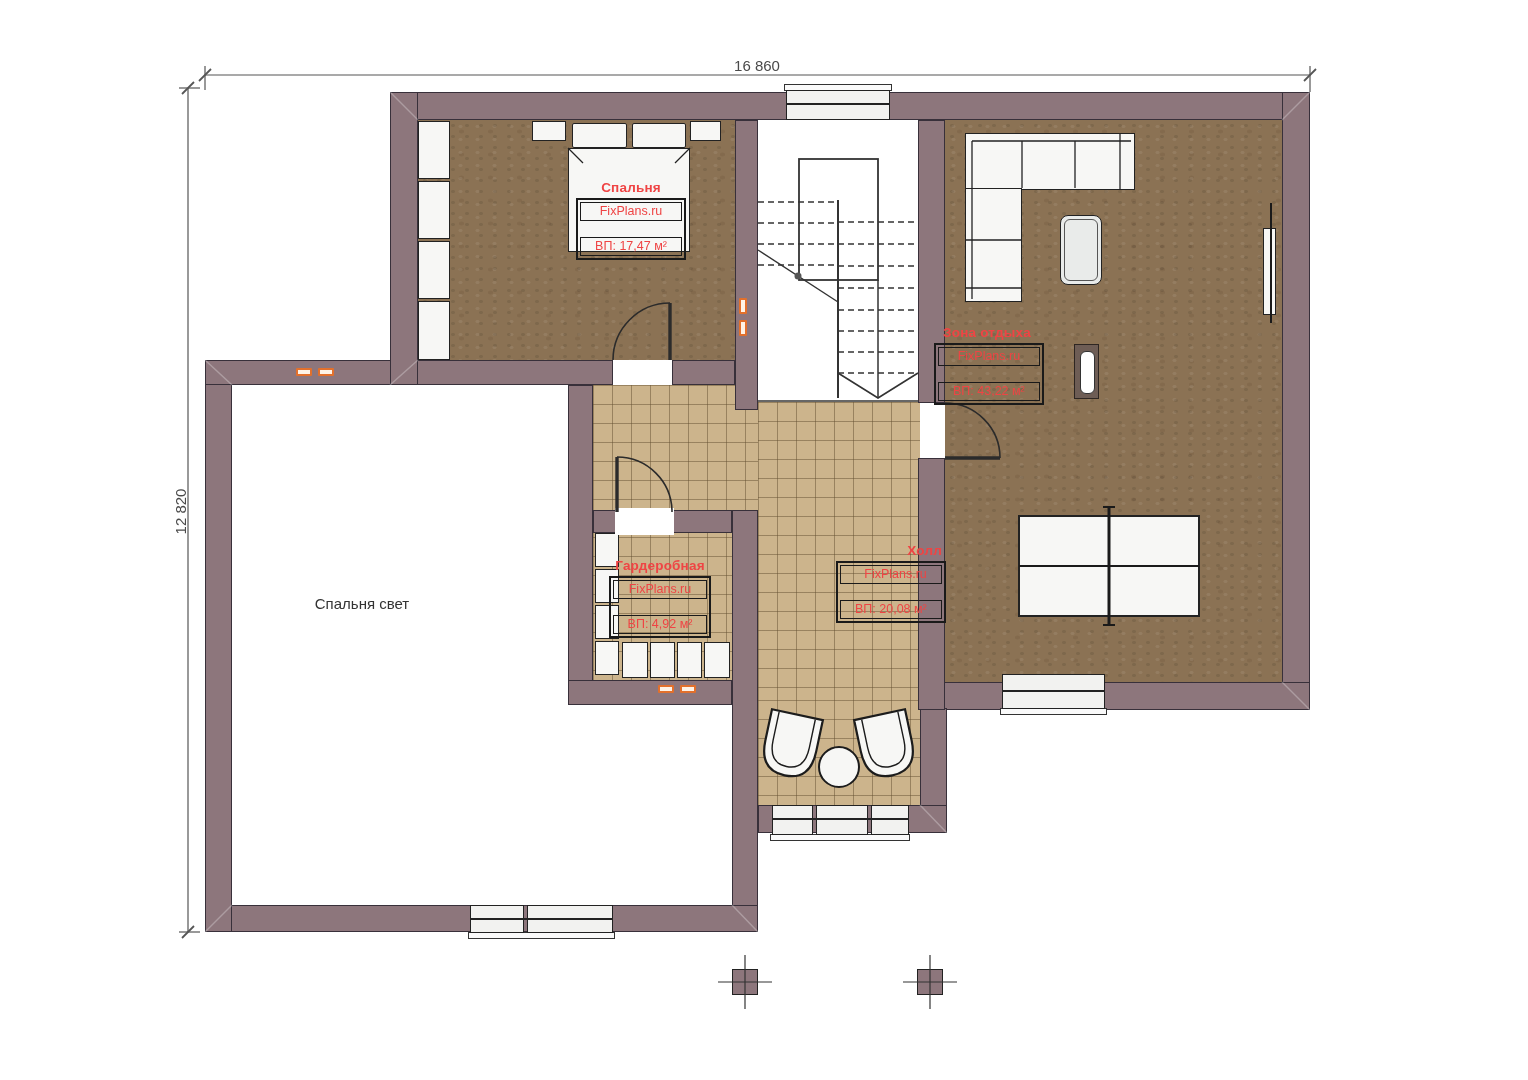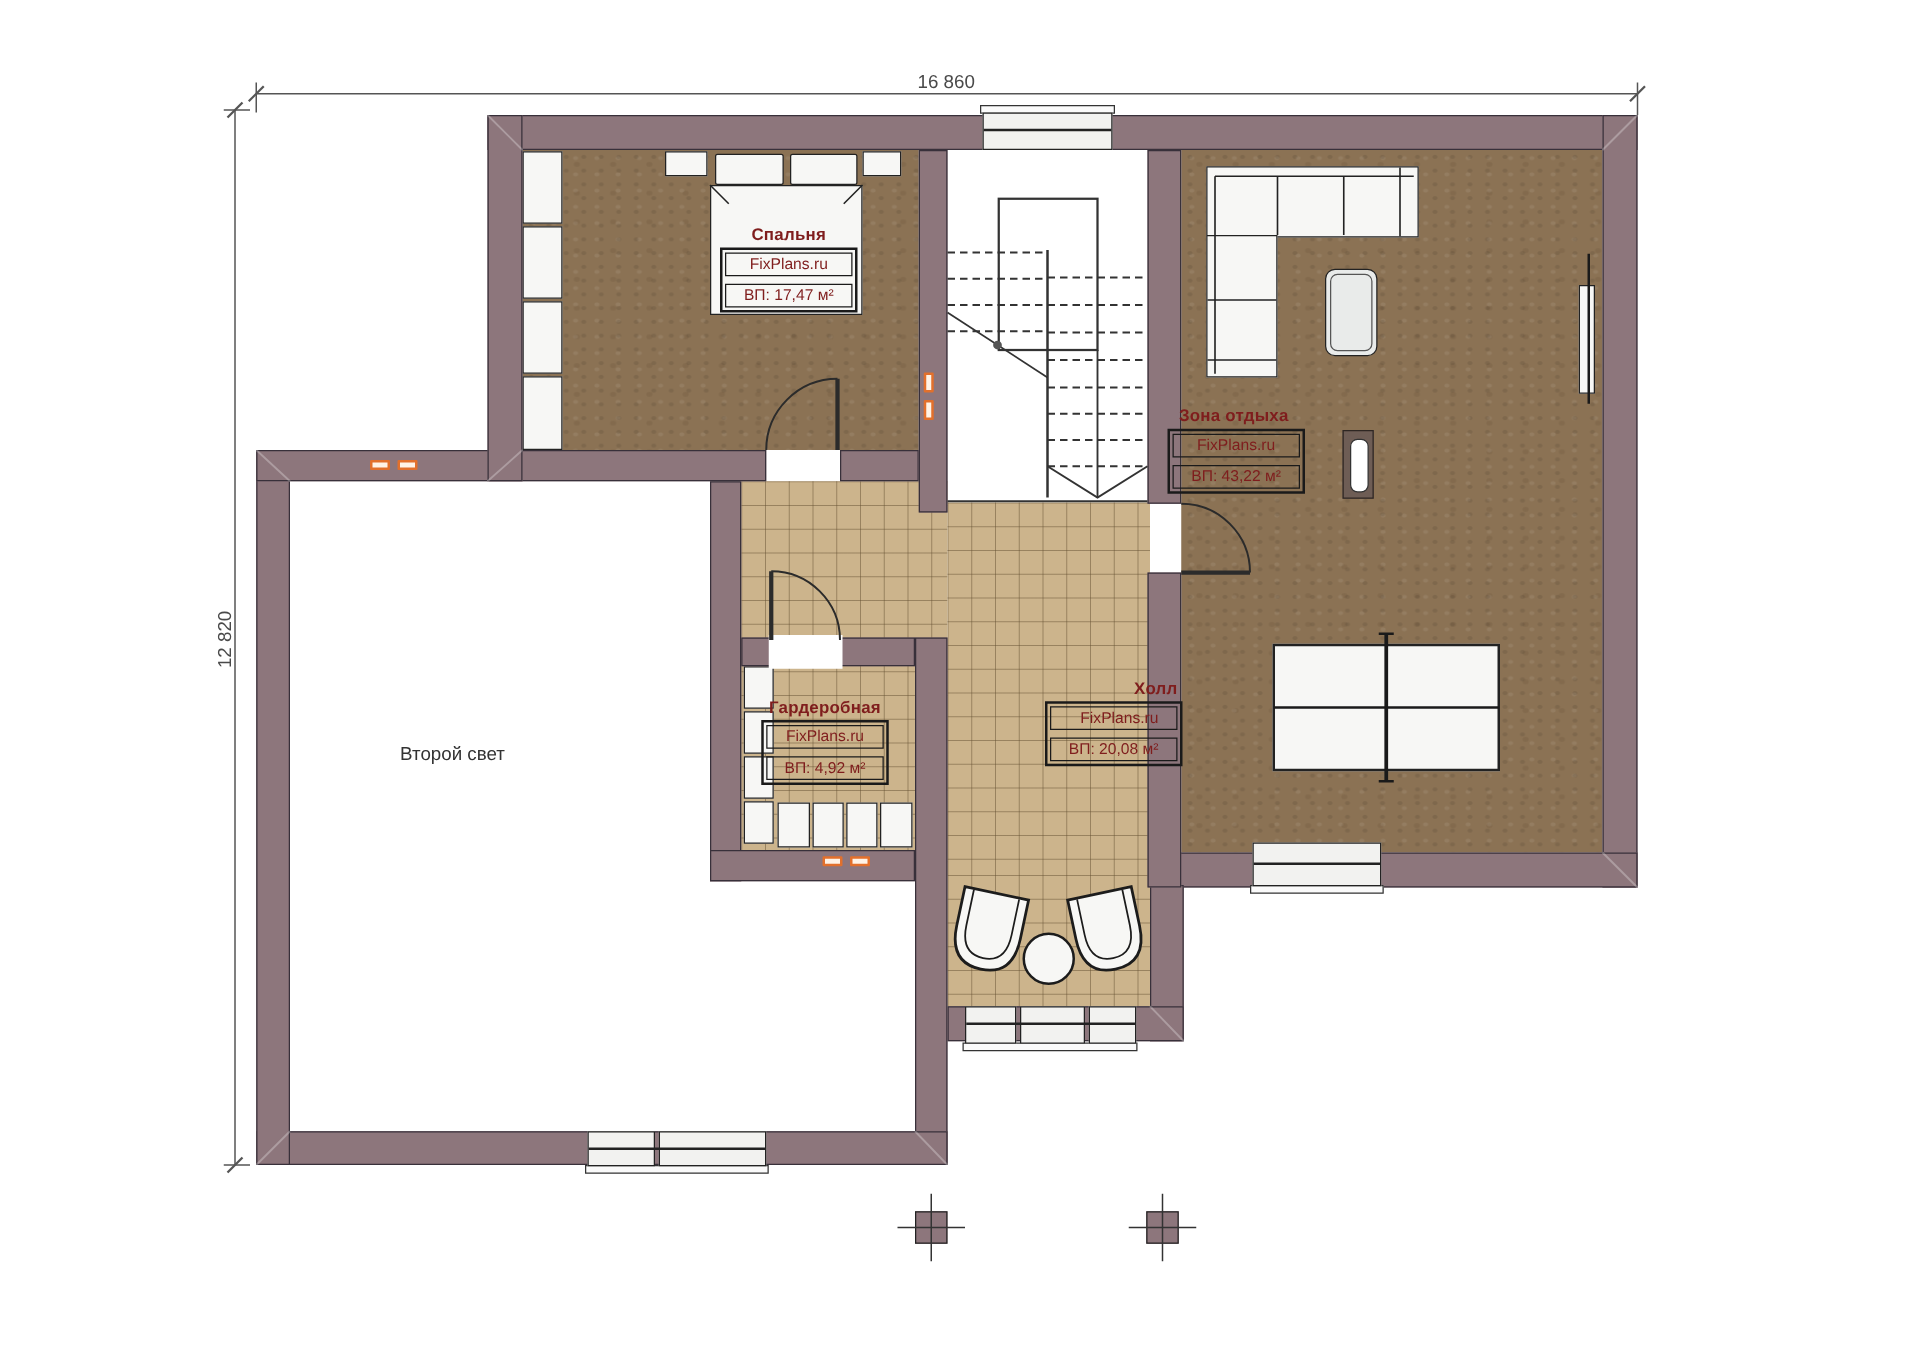--- a/index.html
+++ b/index.html
@@ -22,25 +22,25 @@
   .window{position:absolute;background:#f2f2f0;border:1.5px solid #222;box-sizing:border-box;z-index:15;}
   .mull{position:absolute;background:#222;z-index:16;}
   .sill{position:absolute;background:#fafafa;border:1px solid #333;box-sizing:border-box;z-index:14;}
   .conv{position:absolute;background:#fff3e6;border:2px solid #e2702c;box-sizing:border-box;z-index:16;border-radius:1px;}
   .col{position:absolute;background:#8d767c;border:1.5px solid #222;box-sizing:border-box;z-index:10;}
   .ctable{position:absolute;background:#e9ebea;border:1.5px solid #222;border-radius:8px;box-sizing:border-box;z-index:5;}
   .ctable-in{position:absolute;left:3px;top:3px;right:3px;bottom:3px;border:1px solid #555;border-radius:6px;}
   .niche{position:absolute;background:#6e5d55;border:1px solid #2e2622;box-sizing:border-box;z-index:5;}
   .niche-in{position:absolute;left:5px;top:6px;width:13px;height:41px;background:#fff;border:1px solid #333;border-radius:6px;}
   svg.overlay{position:absolute;left:0;top:0;z-index:20;pointer-events:none;}
-  .room-label{position:absolute;text-align:center;color:#7f1d1d;z-index:30;}
+  .room-label{position:absolute;text-align:center;color:#ef4444;z-index:30;}
   .room-name{font-weight:700;font-size:13.5px;letter-spacing:.2px;margin-bottom:3px;}
   .label-box{display:inline-block;border:2px solid #1a1a1a;padding:2px;}
   .label-row{border:1.5px solid #1a1a1a;padding:0 14px;font-size:12.5px;line-height:17px;white-space:nowrap;}
-  .label-row + .label-row{margin-top:6px;}
+  .label-row + .label-row{margin-top:16px;}
   .void-text{position:absolute;font-size:15px;color:#333;z-index:30;width:110px;text-align:center;}
   .dim-text{position:absolute;font-size:15px;color:#4a4a4a;z-index:30;width:90px;text-align:center;}
   .dim-text.vert{transform:rotate(-90deg);}
 </style>
 </head>
 <body>
 
 <div id="plan">
 
   <div class="floor floor-carpet" style="left:418px;top:120px;width:317px;height:240px;"></div>
@@ -270,15 +270,15 @@
   </div>
 
   <div class="room-label" style="left:836px;top:543px;width:106px;text-align:right;">
     <div class="room-name">Холл</div>
     <div class="label-box">
       <div class="label-row">FixPlans.ru</div>
       <div class="label-row">ВП: 20,08 м²</div>
     </div>
   </div>
 
-  <div class="void-text" style="left:307px;top:595px;">Второй свет</div>
+  <div class="void-text" style="left:307px;top:595px;">Спальня свет</div>
 
 </div>
 
 </body></html>

